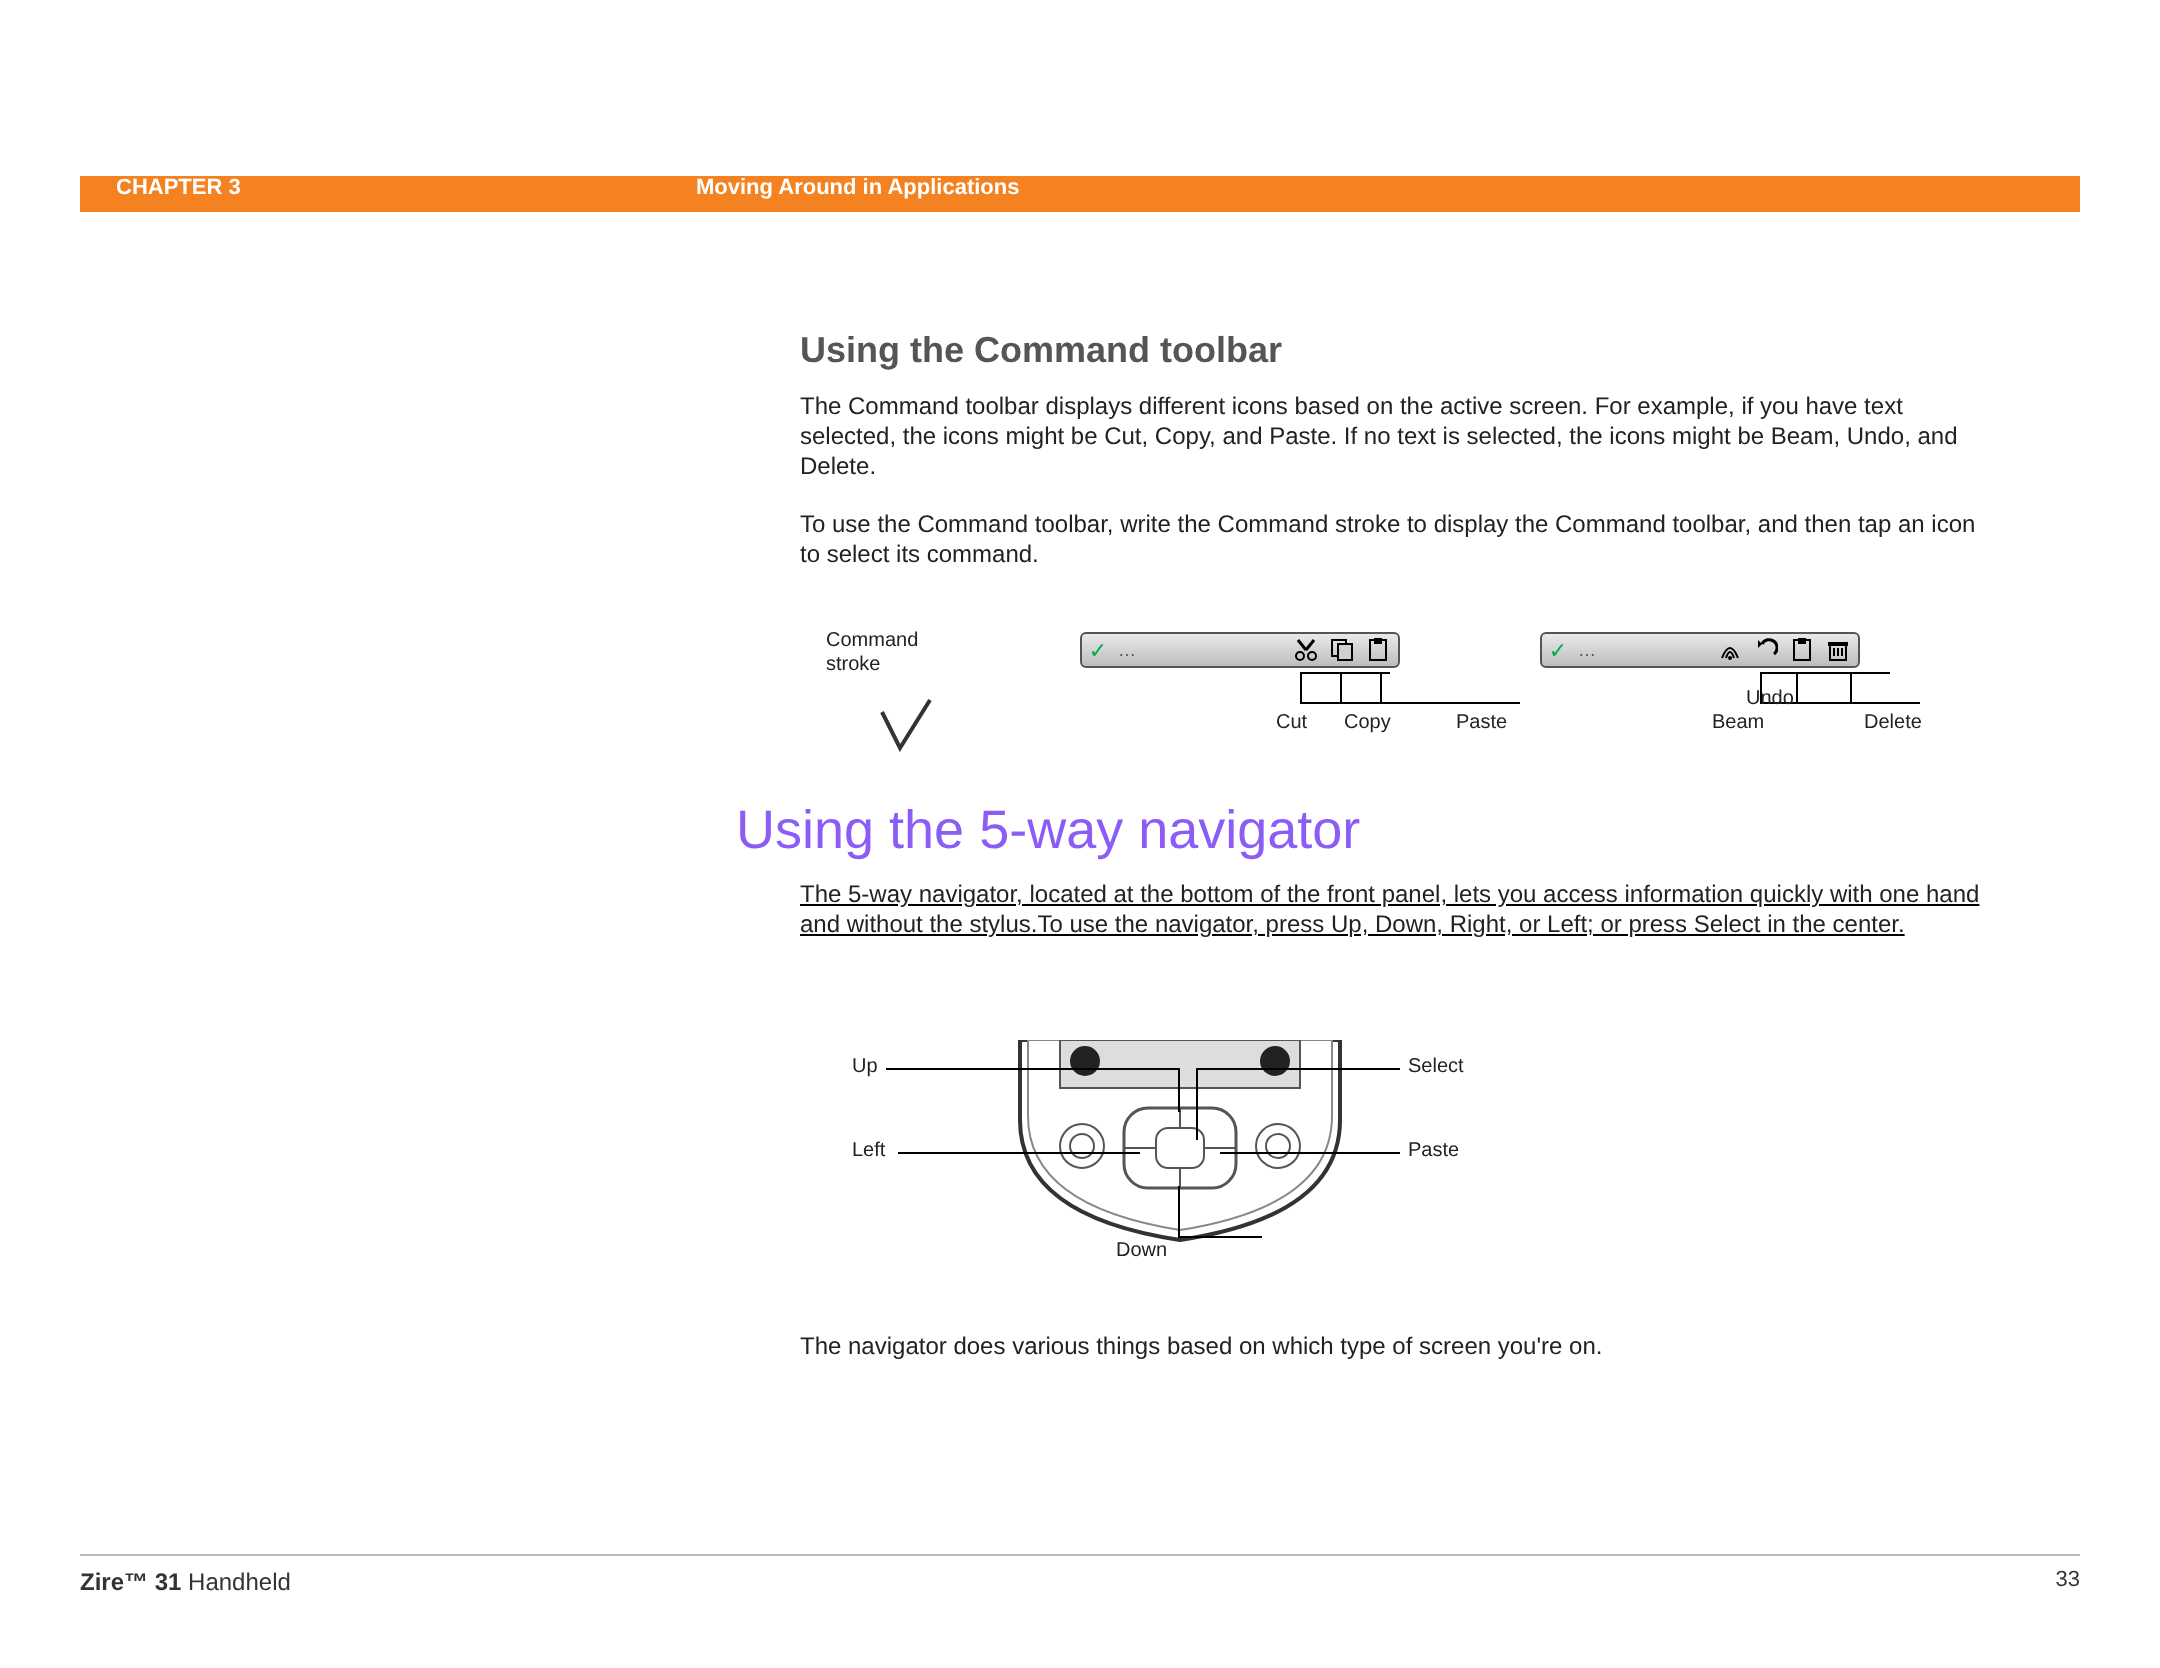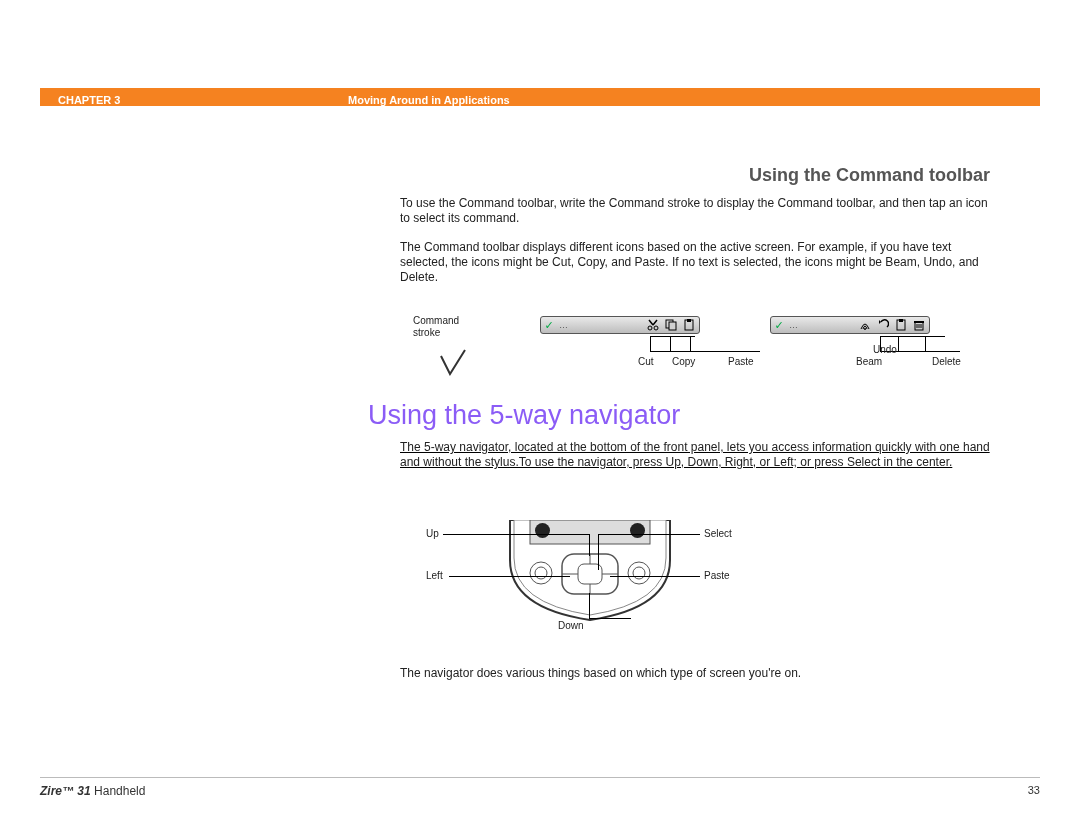--- a/index.html
+++ b/index.html
@@ -3,28 +3,28 @@
 <meta charset="utf-8">
 <style>
   * { box-sizing: border-box; margin: 0; padding: 0; }
   html, body { width: 1080px; height: 834px; font-family: Arial, Helvetica, sans-serif; color: #000; background: #fff; }
   .page { width: 1080px; height: 834px; position: relative; }
 
   
   .header-bar {
     position: absolute; left: 40px; top: 88px; width: 1000px; height: 18px;
     background: #f58220; color: #fff; font-size: 11px; font-weight: bold;
-    display: flex; align-items: flex-end;
+    display: flex; align-items: flex-start;
   }
   .header-chapter { margin-left: 18px; width: 290px; }
   .header-title   { }
 
   
   .main { position: absolute; left: 400px; top: 165px; width: 590px; }
-  .h2 { font-size: 18px; font-weight: bold; color: #555; margin-bottom: 10px; text-align: right; }
+  .h2 { font-size: 18px; font-weight: bold; color: #555; margin-bottom: 10px; }
   .h1 { position: absolute; left: 368px; font-size: 27px; font-weight: normal; color: #8b5cf6; }
   .para { font-size: 12px; color: #222; line-height: 1.25; margin-bottom: 14px; }
   .label-small { font-size: 10px; color: #222; }
 
   
   .stroke-svg { position: absolute; }
 
   
   .tb {
     position: absolute; height: 18px; border: 1px solid #555; border-radius: 3px;
@@ -36,40 +36,40 @@
   .tb .tb-icons { display:flex; gap:6px; padding-right:4px; }
   .tb-icon { width: 12px; height: 12px; display:flex; align-items:center; justify-content:center; }
 
   
   .line-h { position:absolute; height:1px; background:#000; }
   .line-v { position:absolute; width:1px;  background:#000; }
 
   
   .footer-line { position:absolute; left:40px; top:777px; width:1000px; height:1px; background:#bbb; }
   .footer-left { position:absolute; left:40px; top:784px; font-size:12px; color:#333; }
-  .footer-left b { font-weight:bold;font-style:italic; }
+  .footer-left b { font-weight:bold; }
   .footer-page { position:absolute; right:40px; top:784px; font-size:11px; color:#333; }
 
   
   .device-wrap { position: absolute; left: 500px; top: 520px; width: 180px; height: 106px; overflow: hidden; }
 </style>
 </head>
 <body>
 
 <div class="page">
 
   <div class="header-bar">
     <div class="header-chapter">CHAPTER 3</div>
     <div class="header-title">Moving Around in Applications</div>
   </div>
 
   <div class="main">
     <div class="h2">Using the Command toolbar</div>
+    <p class="para">The Command toolbar displays different icons based on the active screen. For example, if you have text selected, the icons might be Cut, Copy, and Paste. If no text is selected, the icons might be Beam, Undo, and Delete.</p>
     <p class="para">To use the Command toolbar, write the Command stroke to display the Command toolbar, and then tap an icon to select its command.</p>
-    <p class="para">The Command toolbar displays different icons based on the active screen. For example, if you have text selected, the icons might be Cut, Copy, and Paste. If no text is selected, the icons might be Beam, Undo, and Delete.</p>
   </div>
 
   <div class="label-small" style="position:absolute; left:413px; top:315px;">Command</div>
   <div class="label-small" style="position:absolute; left:413px; top:327px;">stroke</div>
   <svg class="stroke-svg" style="left:439px; top:348px;" width="28" height="28">
     <path d="M2 8 L11 26 L26 2" stroke="#333" stroke-width="2" fill="none"></path>
   </svg>
 
   <div class="tb" style="left:540px; top:316px; width:160px;">
     <span class="tb-check">✓</span>

